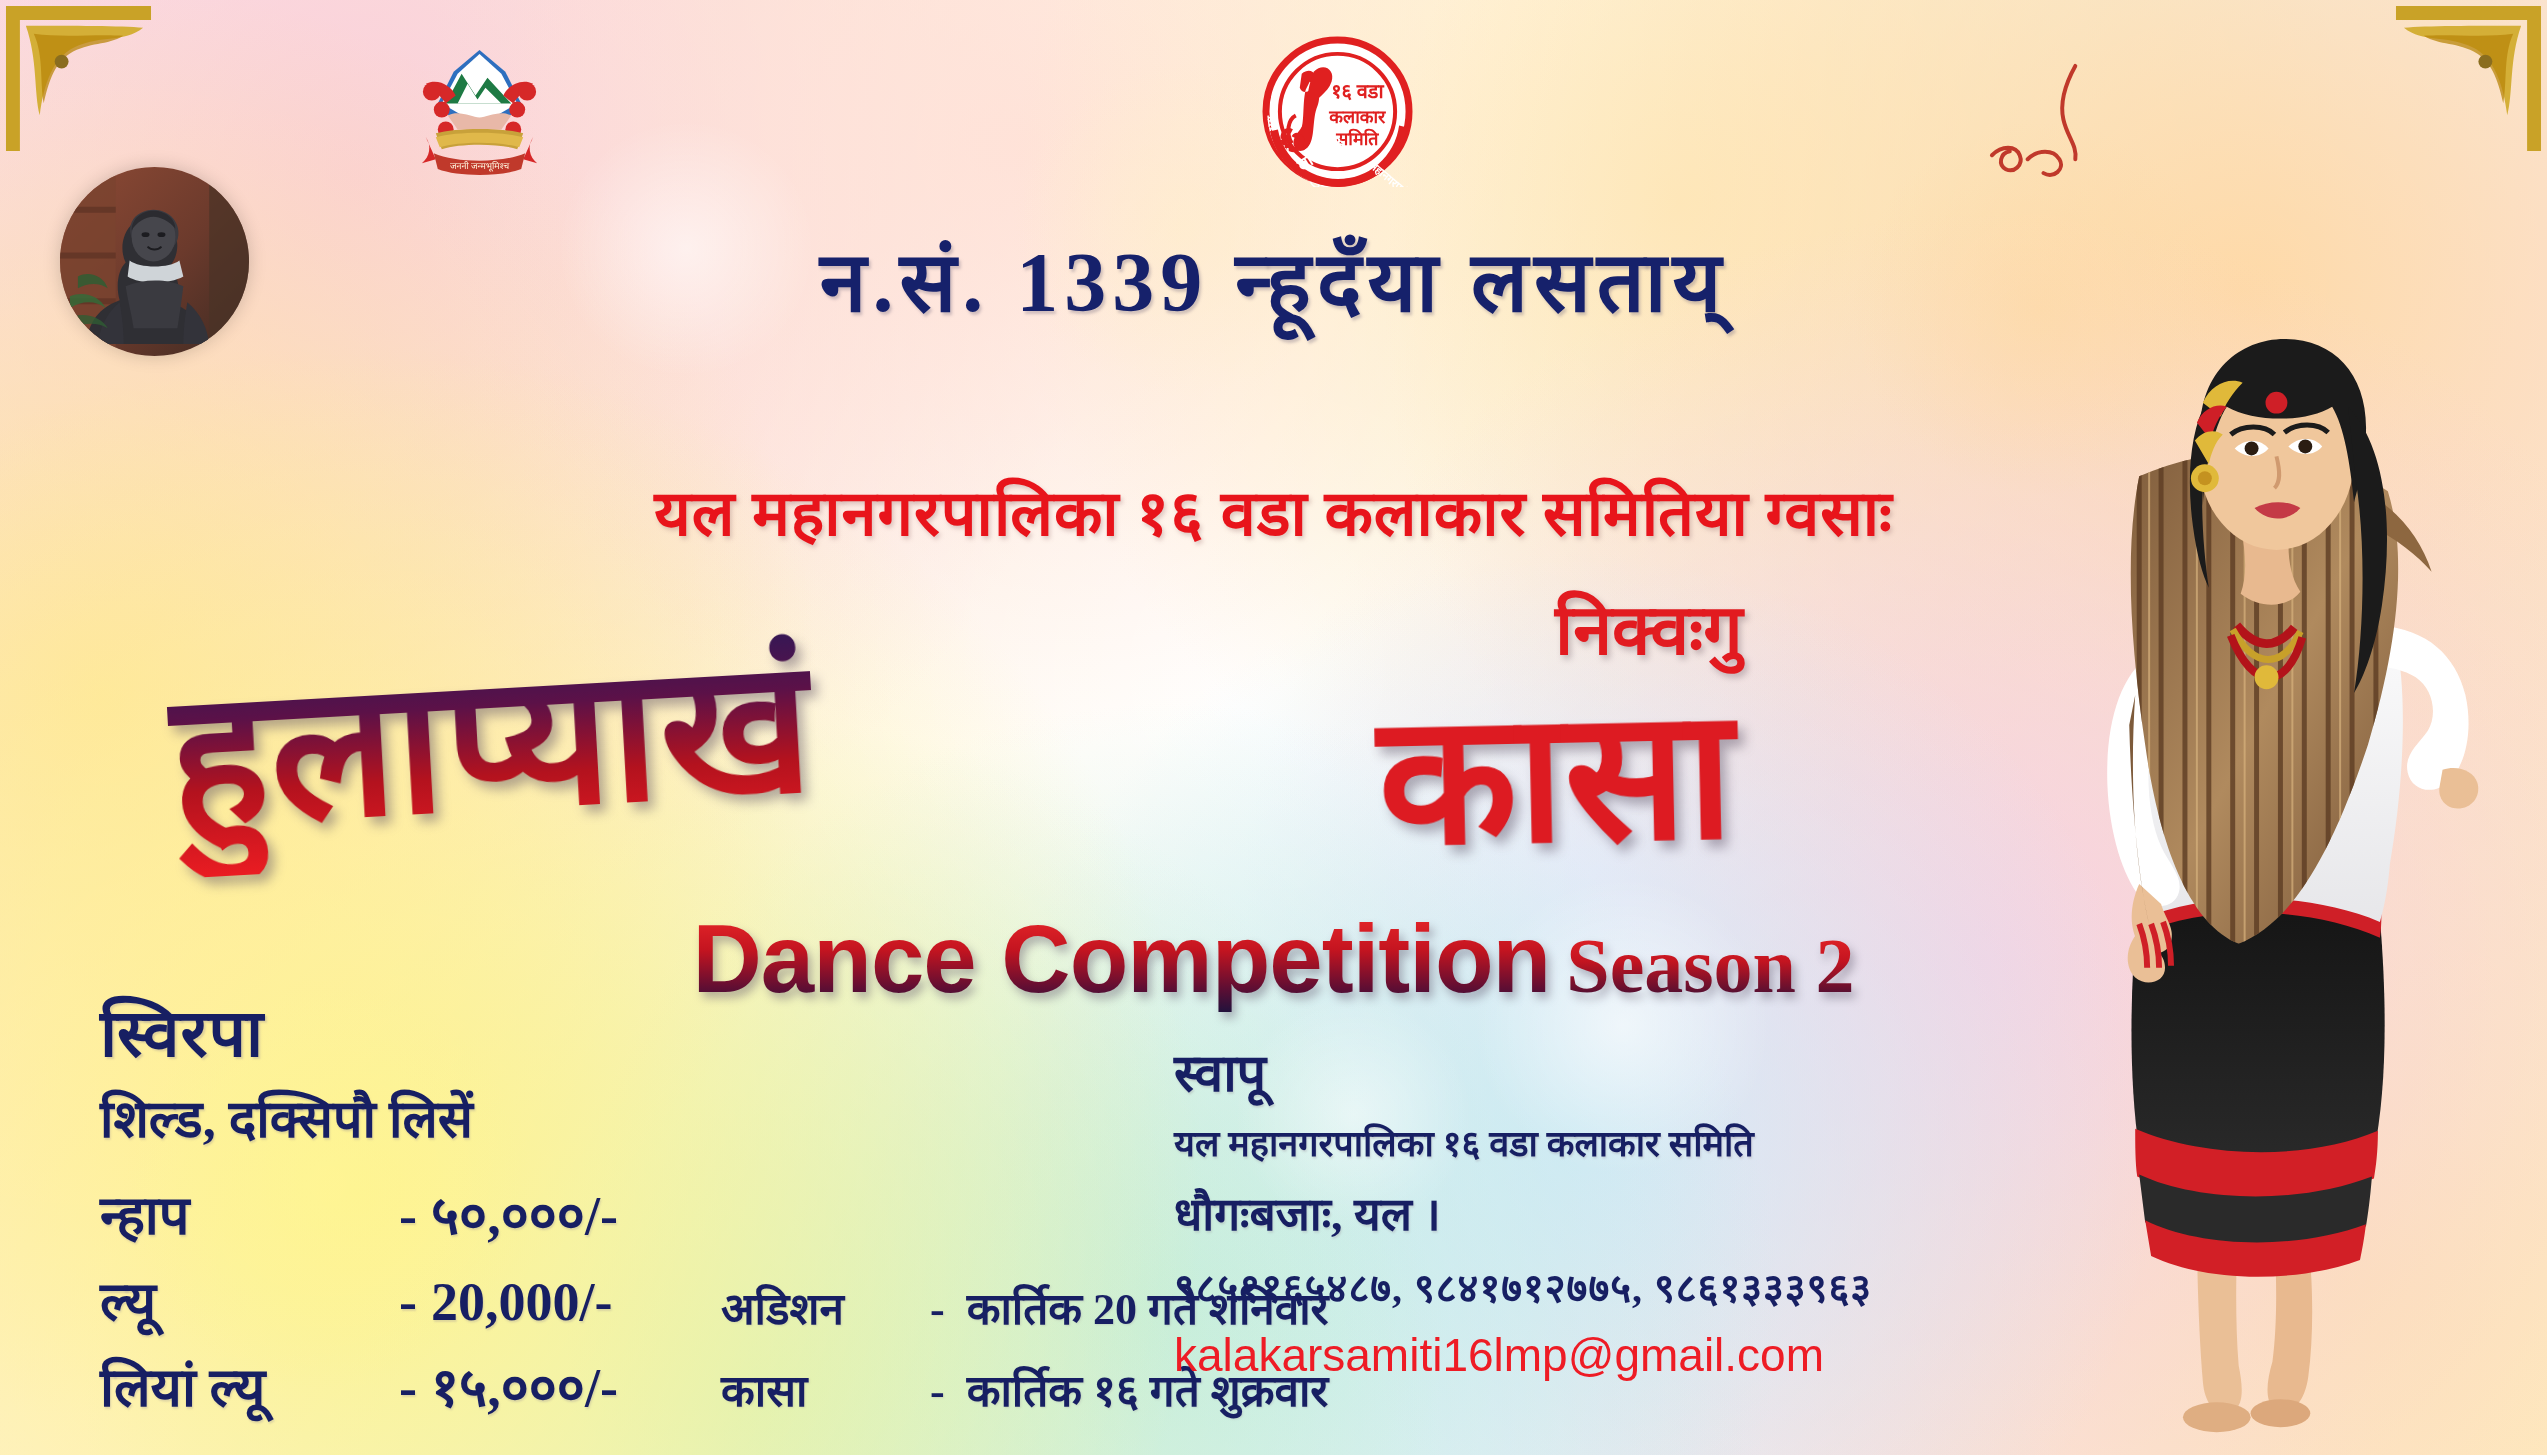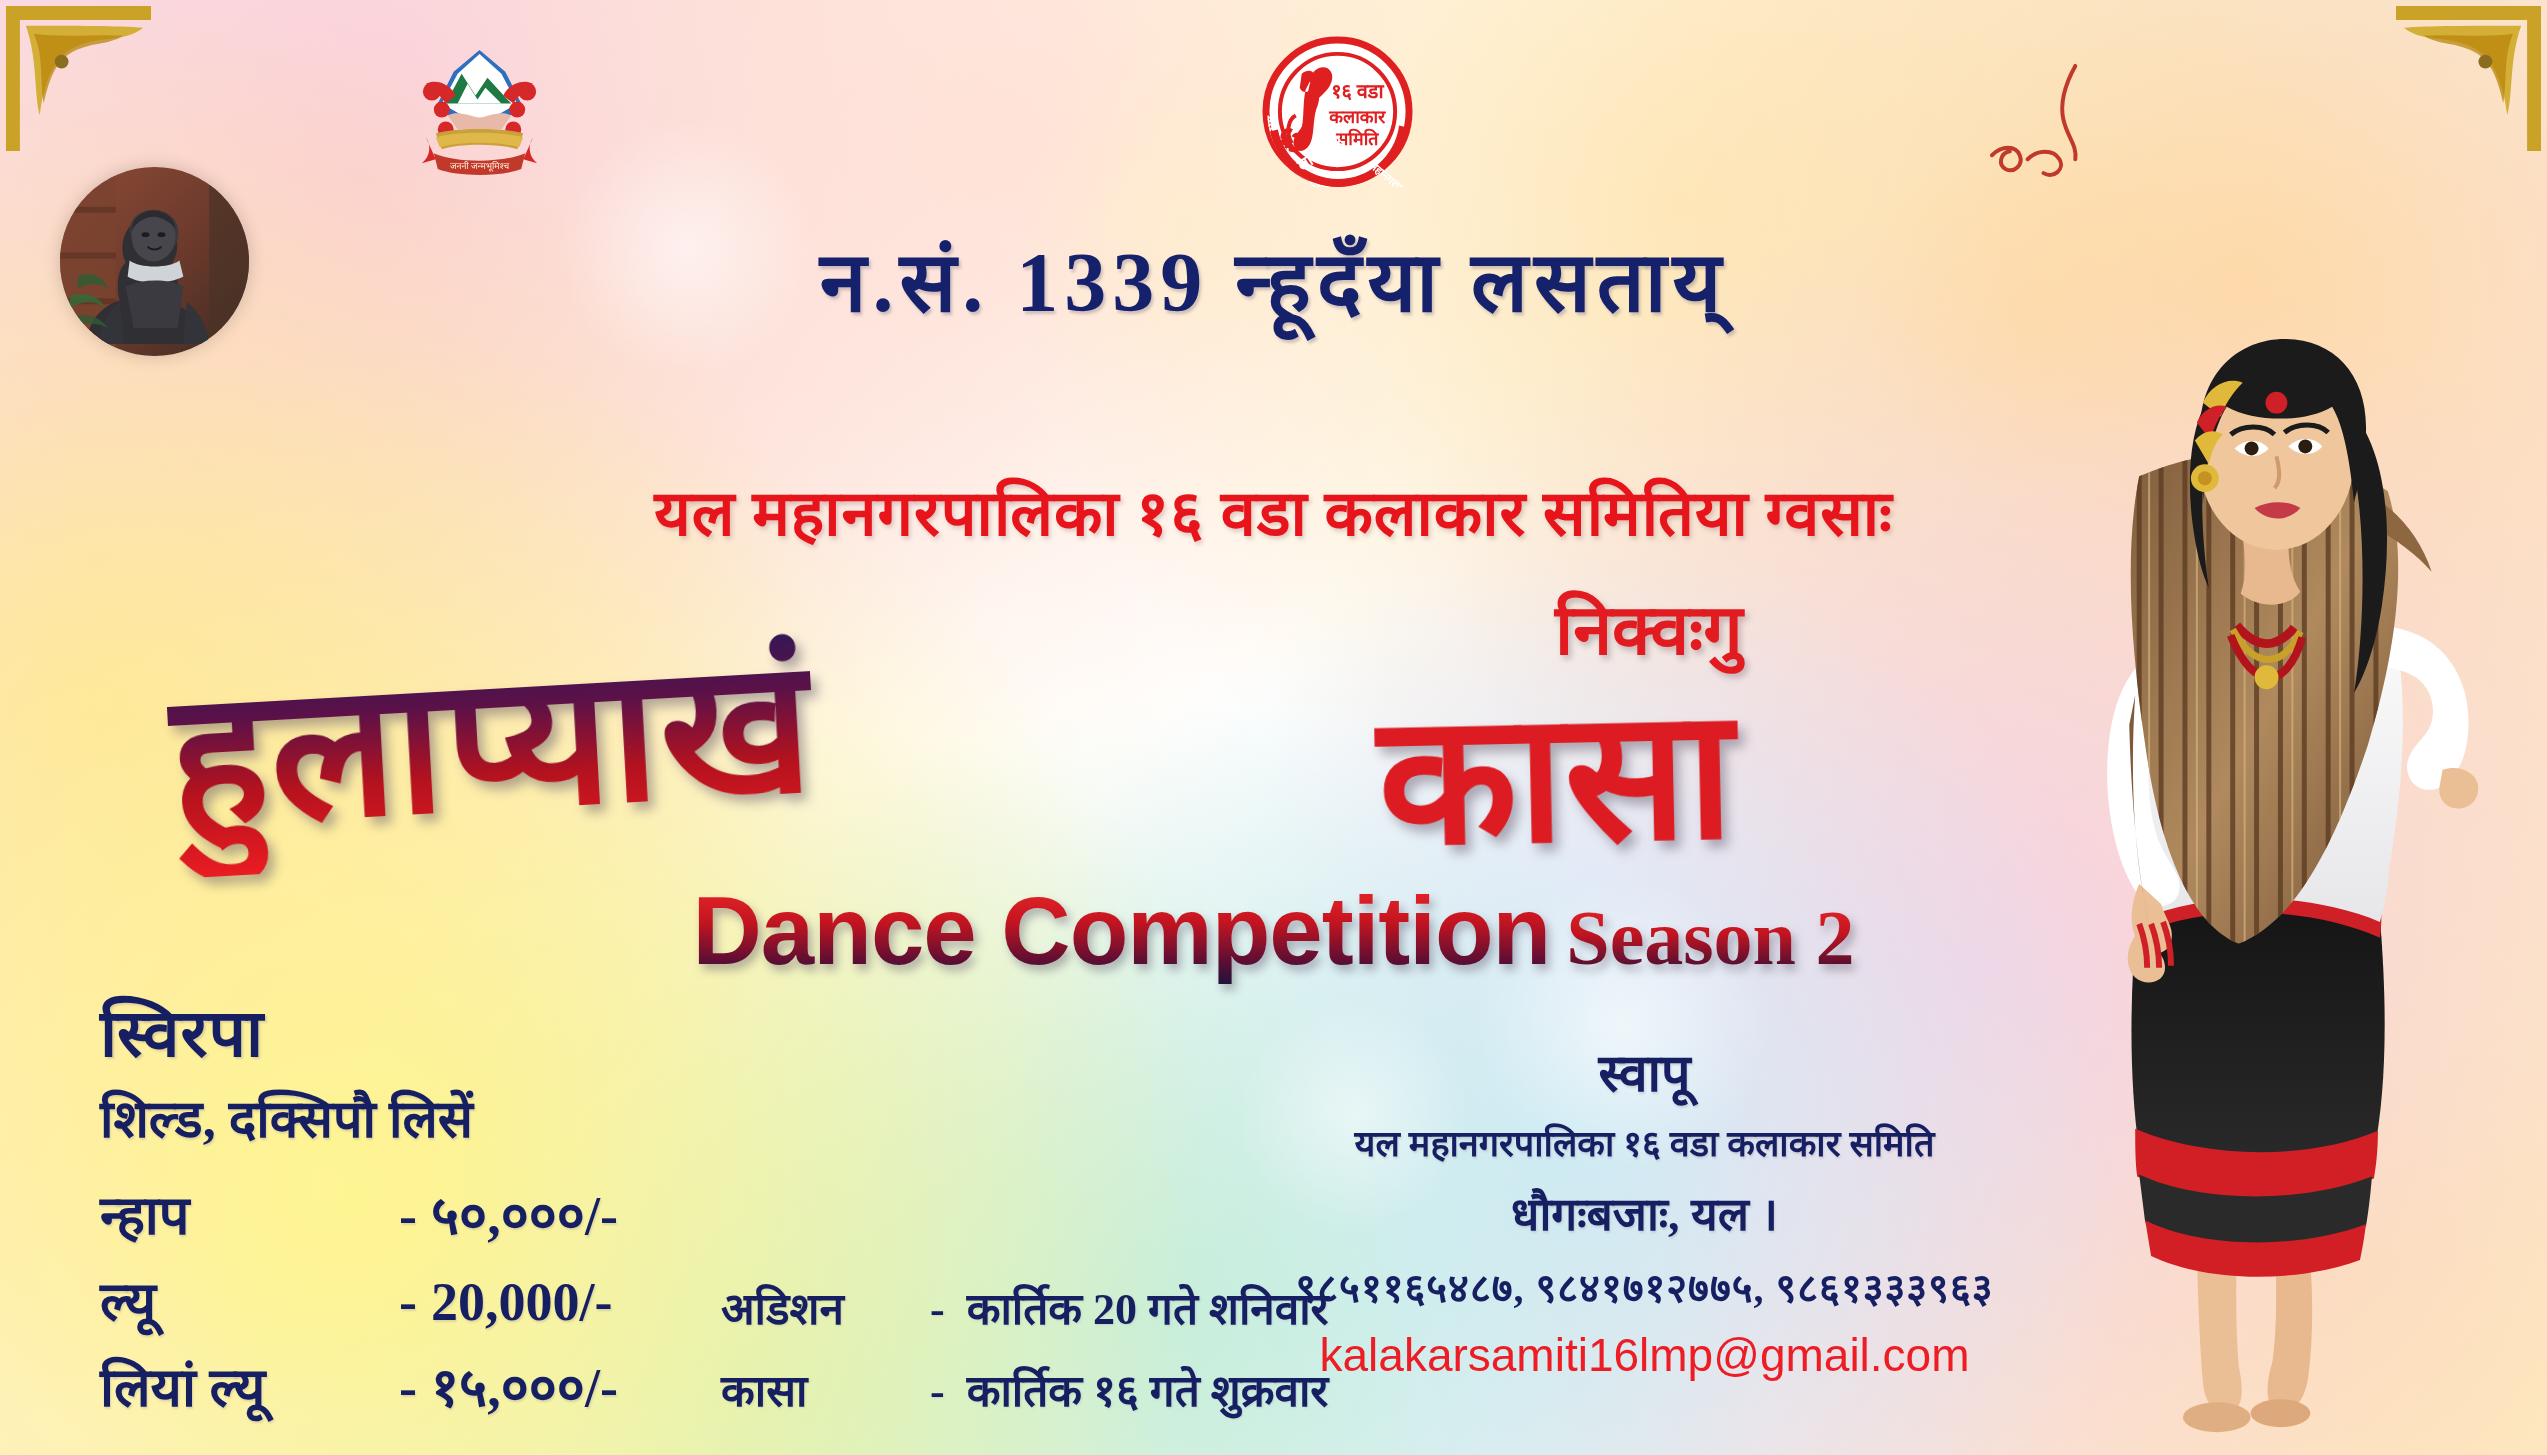--- a/index.html
+++ b/index.html
@@ -85,21 +85,21 @@
     filter: drop-shadow(6px 8px 6px rgba(90,80,100,.45));
   }
   .title-nikwagu {
     position: absolute; left: 1555px; top: -8px;
     font-family: "Liberation Serif", serif;
     font-size: 70px; font-weight: 700;
     color: #e21b20;
     filter: drop-shadow(3px 4px 3px rgba(120,100,110,.4));
   }
   .subtitle-en {
-    position: absolute; left: 0; right: 0; top: 876px;
+    position: absolute; left: 0; right: 0; top: 904px;
     text-align: center;
   }
   .subtitle-en .t1 {
     font-family: "Liberation Sans", sans-serif;
     font-size: 96px; font-weight: 700; letter-spacing: -1px;
     background: linear-gradient(180deg, #ef2b2b 0%, #c41420 42%, #5e0e33 78%, #22123c 100%);
     -webkit-background-clip: text; background-clip: text; color: transparent;
     filter: drop-shadow(4px 6px 5px rgba(100,90,110,.45));
   }
   .subtitle-en .t2 {
@@ -138,21 +138,21 @@
   .schedule { position: absolute; left: 721px; top: 1277px; }
   .schedule .row {
     font-family: "Liberation Serif", serif;
     font-size: 44px; font-weight: 700; color: #171f63;
     margin-bottom: 22px; white-space: nowrap;
     text-shadow: 1px 1px 2px rgba(150,140,150,.25);
   }
   .schedule .row .k { display: inline-block; min-width: 209px; }
 
   
-  .contact { position: absolute; left: 1174px; right: 432px; top: 1035px; text-align: center; }
+  .contact { position: absolute; left: 1174px; right: 432px; top: 1035px; }
   .contact .sw {
     font-family: "Liberation Serif", serif;
     font-size: 52px; font-weight: 700; color: #171f63;
     text-shadow: 1px 2px 2px rgba(150,140,150,.3);
   }
   .contact .org {
     font-family: "Liberation Serif", serif;
     font-size: 36px; font-weight: 700; color: #171f63; margin-top: 12px;
     text-shadow: 1px 2px 2px rgba(150,140,150,.28);
   }

